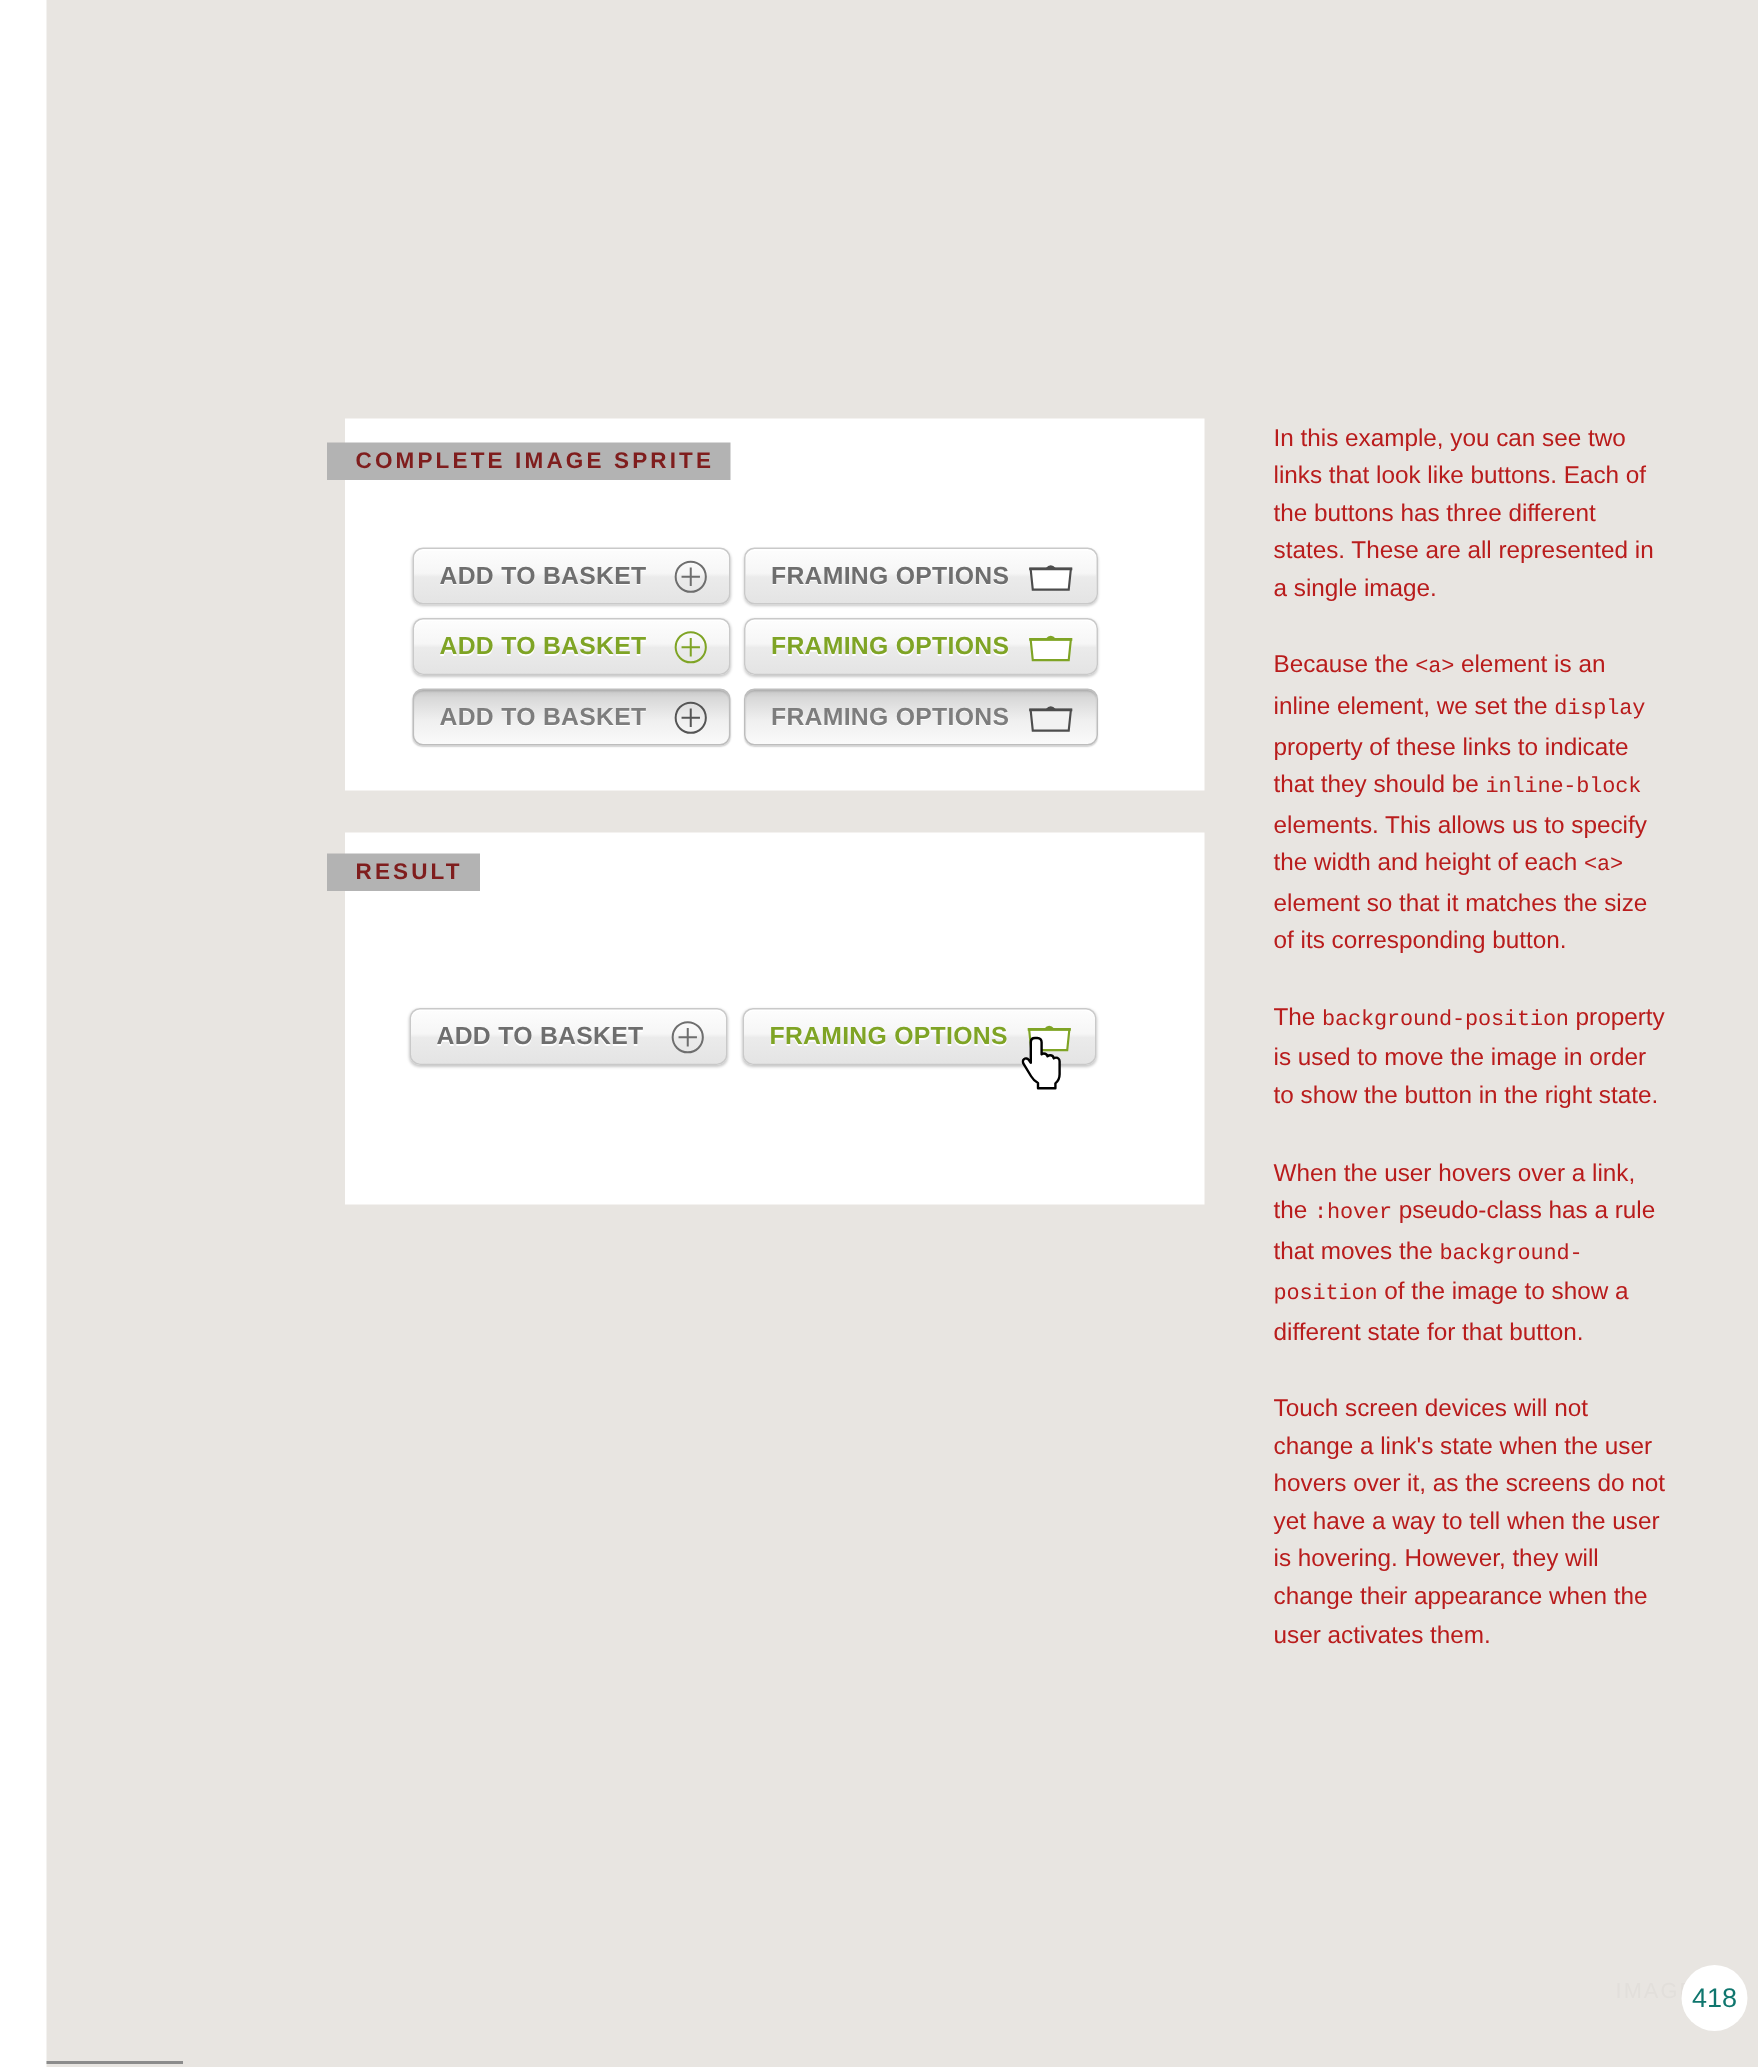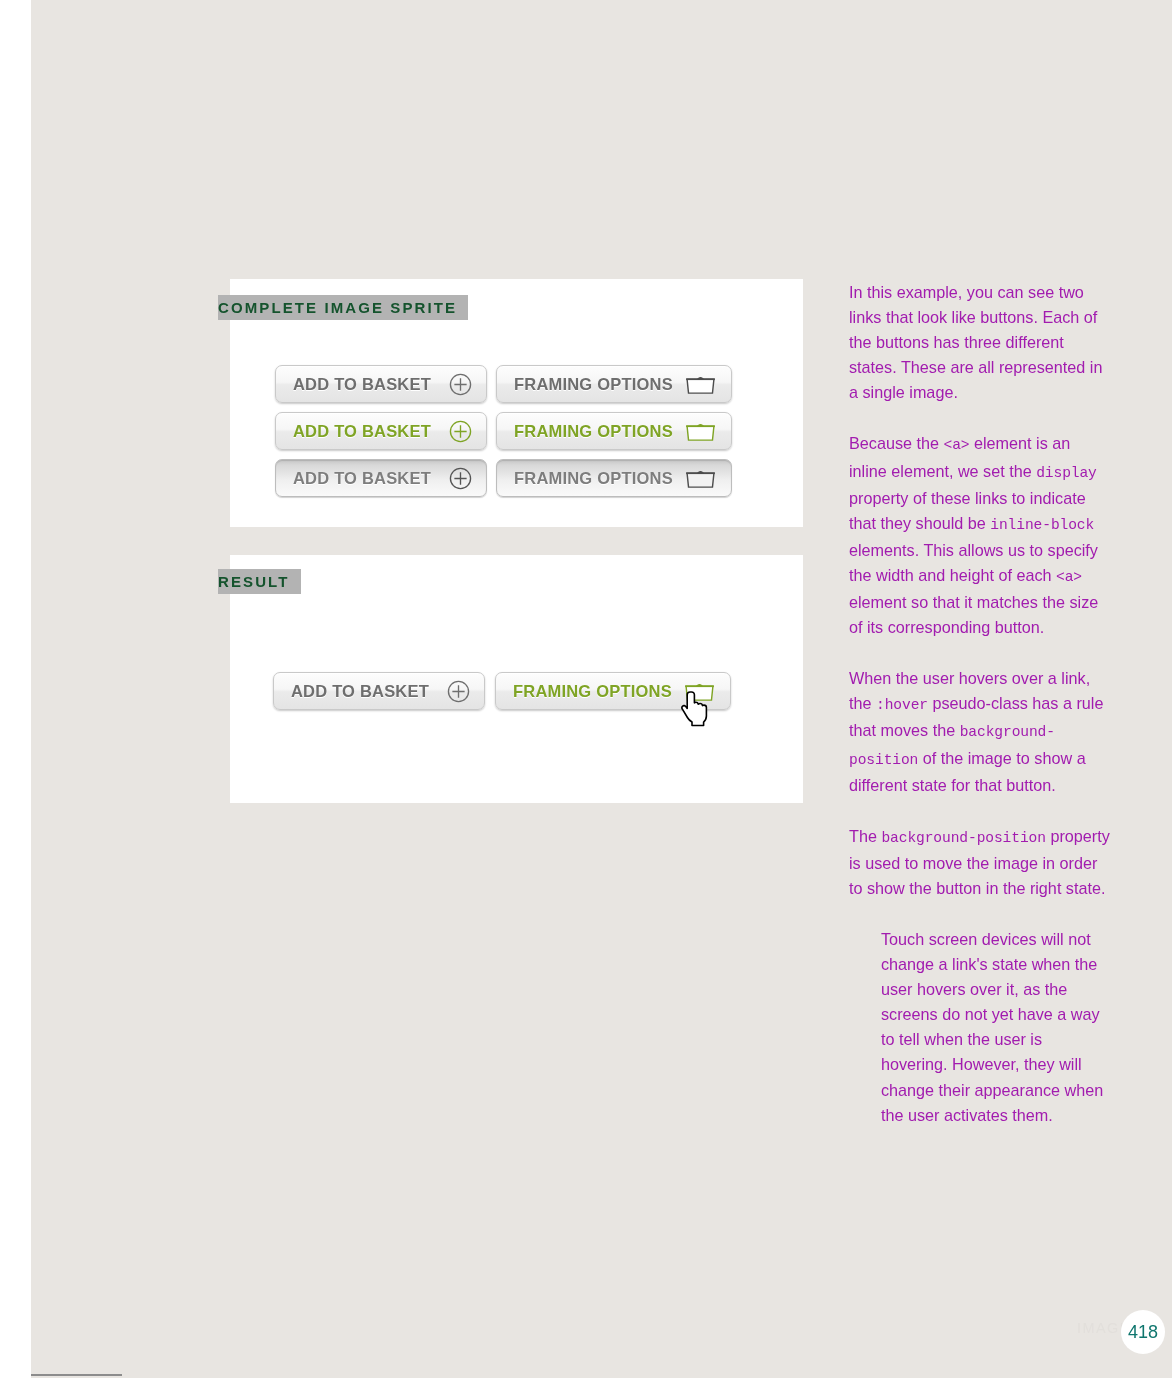--- a/index.html
+++ b/index.html
@@ -37,27 +37,27 @@
   .panel {
     position: absolute;
     background: #ffffff;
   }
   #panel-sprite { left: 199px; top: 279px; width: 573px; height: 248px; }
   #panel-result { left: 199px; top: 555px; width: 573px; height: 248px; }
 
   .panel-badge {
     position: absolute;
     background: #b3b3b3;
-    color: #14532d;
+    color: #7f1d1d;
     font-size: 15px;
     font-weight: bold;
     letter-spacing: 2.1px;
     line-height: 25px;
     height: 25px;
-    padding: 0 11px 0 0;
+    padding: 0 11px 0 19px;
     white-space: nowrap;
     box-sizing: border-box;
   }
   #badge-sprite { left: 187px; top: 295px; }
   #badge-result { left: 187px; top: 569px; }
 
   
   #sprite-grid {
     position: absolute;
     left: 244px;
@@ -131,23 +131,23 @@
   #text-col {
     position: absolute;
     left: 818px;
     top: 280px;
     width: 262px;
   }
   #text-col p {
     margin: 0 0 26px 0;
     font-size: 16.2px;
     line-height: 25.1px;
-    color: #a21caf;
-  }
-  #text-col p:last-child { margin-bottom: 0; margin-left: 32px; }
+    color: #b91c1c;
+  }
+  #text-col p:last-child { margin-bottom: 0; }
   code {
     font-family: "Liberation Mono", monospace;
     font-size: 14.6px;
     letter-spacing: -0.1px;
   }
   .faded { color: #e0ddd9; }
 
   
   #footer-label {
     position: absolute;
@@ -271,24 +271,24 @@
   </svg>
 
   <div id="text-col">
     <p>
       <span>In this example, you can see two links that look like buttons. Each of the buttons has three different states. These are all represented in a single image.</span>
     </p>
     <p>
       <span>Because the </span><code>&lt;a&gt;</code><span> element is an inline element, we set the </span><code>display</code><span> property of these links to indicate that they should be </span><code>inline-block</code><span> elements. This allows us to specify the width and height of each </span><code>&lt;a&gt;</code><span> element so that it matches the size of its corresponding button.</span>
     </p>
     <p>
+      <span>The </span><code>background-position</code><span> property is used to move the image in order to show the button in the right state.</span>
+    </p>
+    <p>
       <span>When the user hovers over a link, the </span><code>:hover</code><span> pseudo-class has a rule that moves the </span><code>background-position</code><span> of the image to show a different state for that button.</span>
-    </p>
-    <p>
-      <span>The </span><code>background-position</code><span> property is used to move the image in order to show the button in the right state.</span>
     </p>
     <p class="faded">
       <span>Touch screen devices will not change a link's state when the user hovers over it, as the screens do not yet have a way to tell when the user is hovering. However, they will change their appearance when the user activates them.</span>
     </p>
   </div>
 
   <div id="footer-label">IMAGES</div>
   <div id="page-number">418</div>
 
   <div id="gutter-rule"></div>

